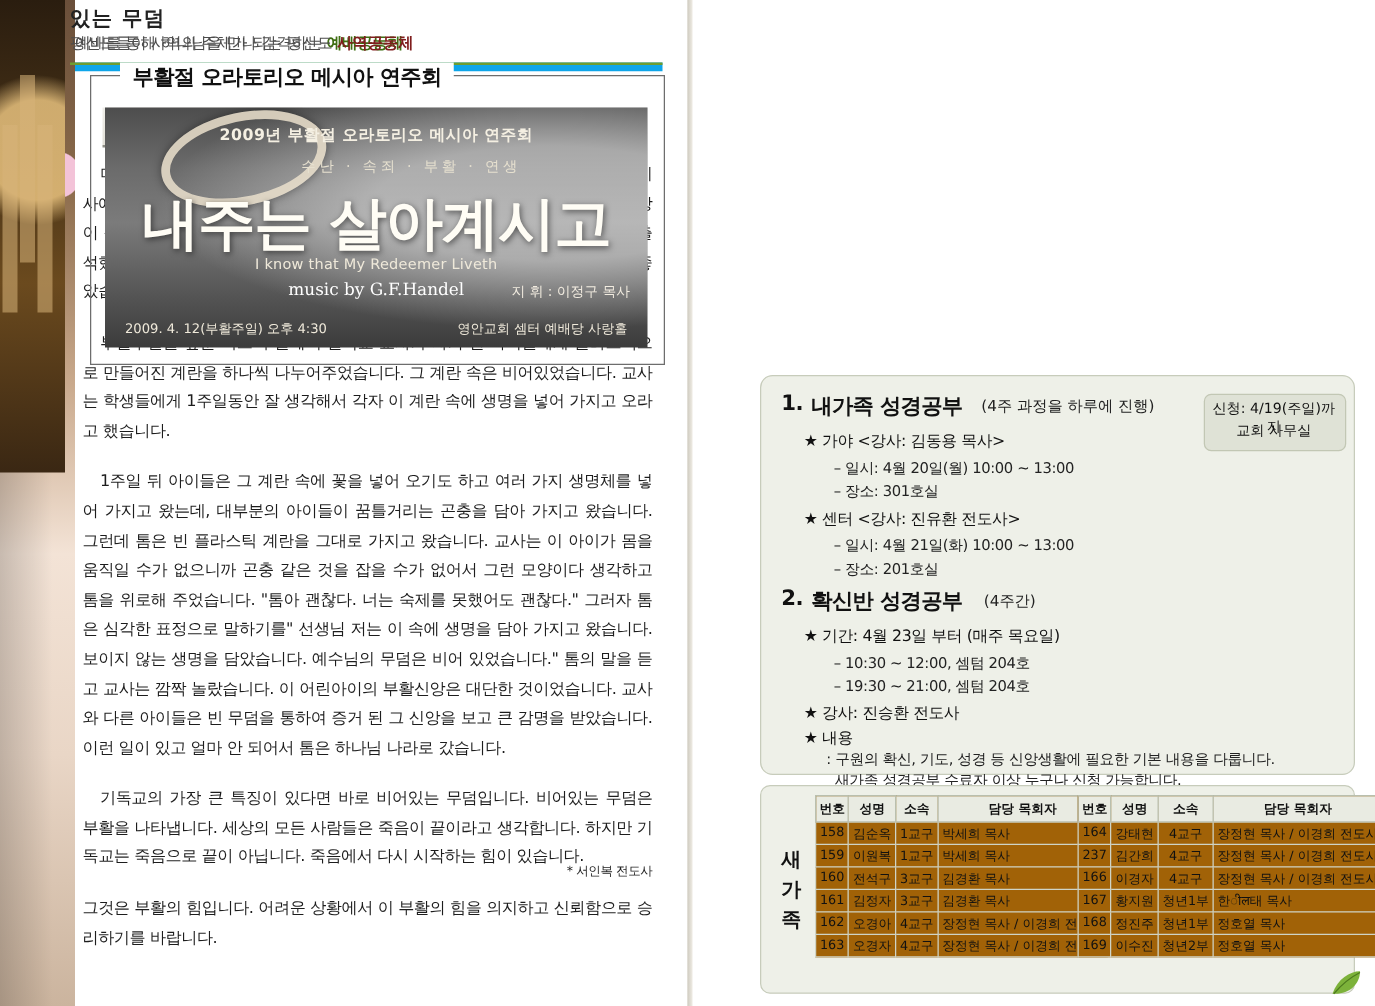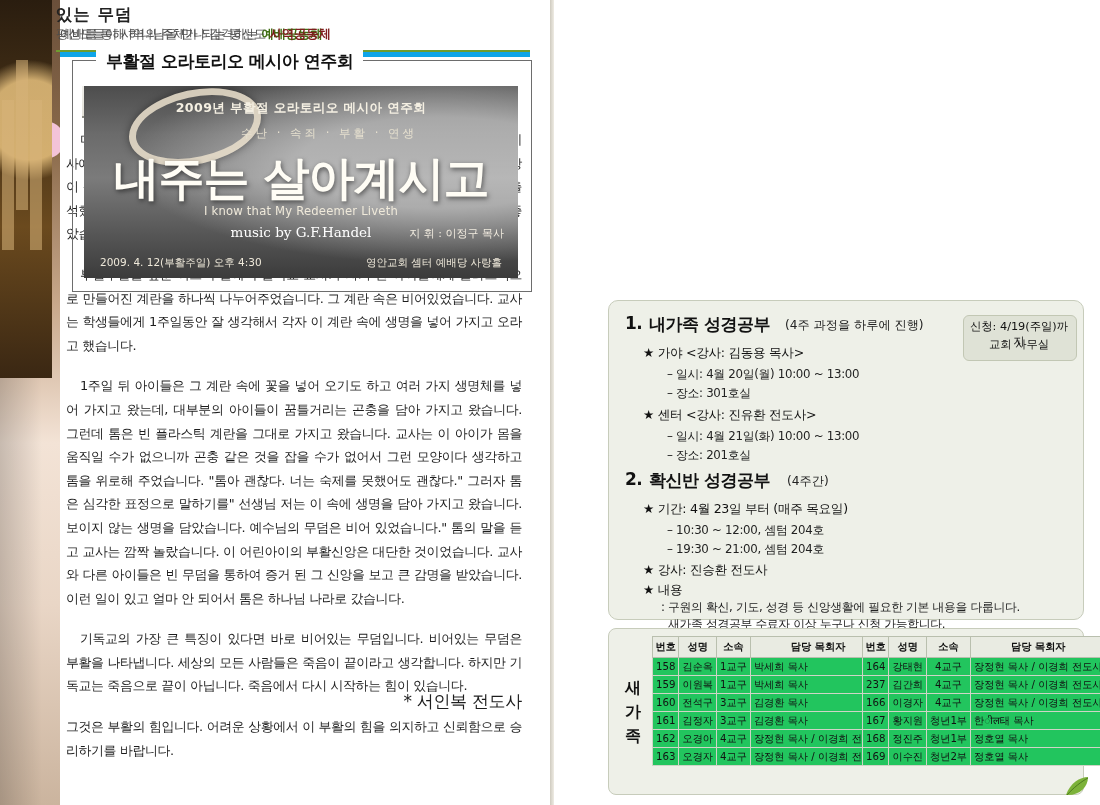--- a/index.html
+++ b/index.html
@@ -46,21 +46,21 @@
     position:absolute;left:14px;top:4px;font-size:16.5px;font-weight:bold;color:#222;letter-spacing:1px;
   }
   .body-col{
     position:absolute;left:66px;top:128px;width:456px;
     font-size:12.9px;line-height:23.6px;color:#1d1d1d;text-align:justify;letter-spacing:-.35px;
   }
   .body-col p{margin:0 0 17px 0;text-indent:14px;}
   .body-col p.noindent{text-indent:0;}
   .sign{
     position:absolute;left:66px;top:690px;width:456px;text-align:right;
-    font-size:17px;color:#1d1d1d;letter-spacing:-.3px;
+    font-size:10px;color:#1d1d1d;letter-spacing:-.3px;
   }
   .spine{
     position:absolute;left:550px;top:0;width:4px;height:805px;
     background:linear-gradient(90deg,#cfcbc0,#efece4);
   }
 
   
   .right-page{
     position:absolute;left:554px;top:0;width:546px;height:805px;
     background:#ffffff;
@@ -160,21 +160,21 @@
   .table-box{
     position:absolute;left:608px;top:628px;width:474px;height:165px;
     background:#eef0e8;border:1px solid #c7ccbb;border-radius:8px;
   }
   .tbl-label{
     position:absolute;left:616px;top:676px;width:34px;text-align:center;
     font-size:16px;font-weight:bold;color:#111;line-height:24px;
   }
   table.roster{
     position:absolute;top:636px;border-collapse:collapse;
-    font-size:10.2px;color:#111;background:#22c55e;
+    font-size:10.2px;color:#111;background:#a16207;
   }
   table.roster.t1{left:652px;width:208px;}
   table.roster.t2{left:862px;width:212px;}
   table.roster th{
     background:#e9ebe2;border:1px solid #b9bfae;font-weight:bold;
     padding:2px 0;text-align:center;height:16px;
   }
   table.roster td{
     border:1px solid #cfd4c6;padding:1px 3px;height:15px;white-space:nowrap;
   }

